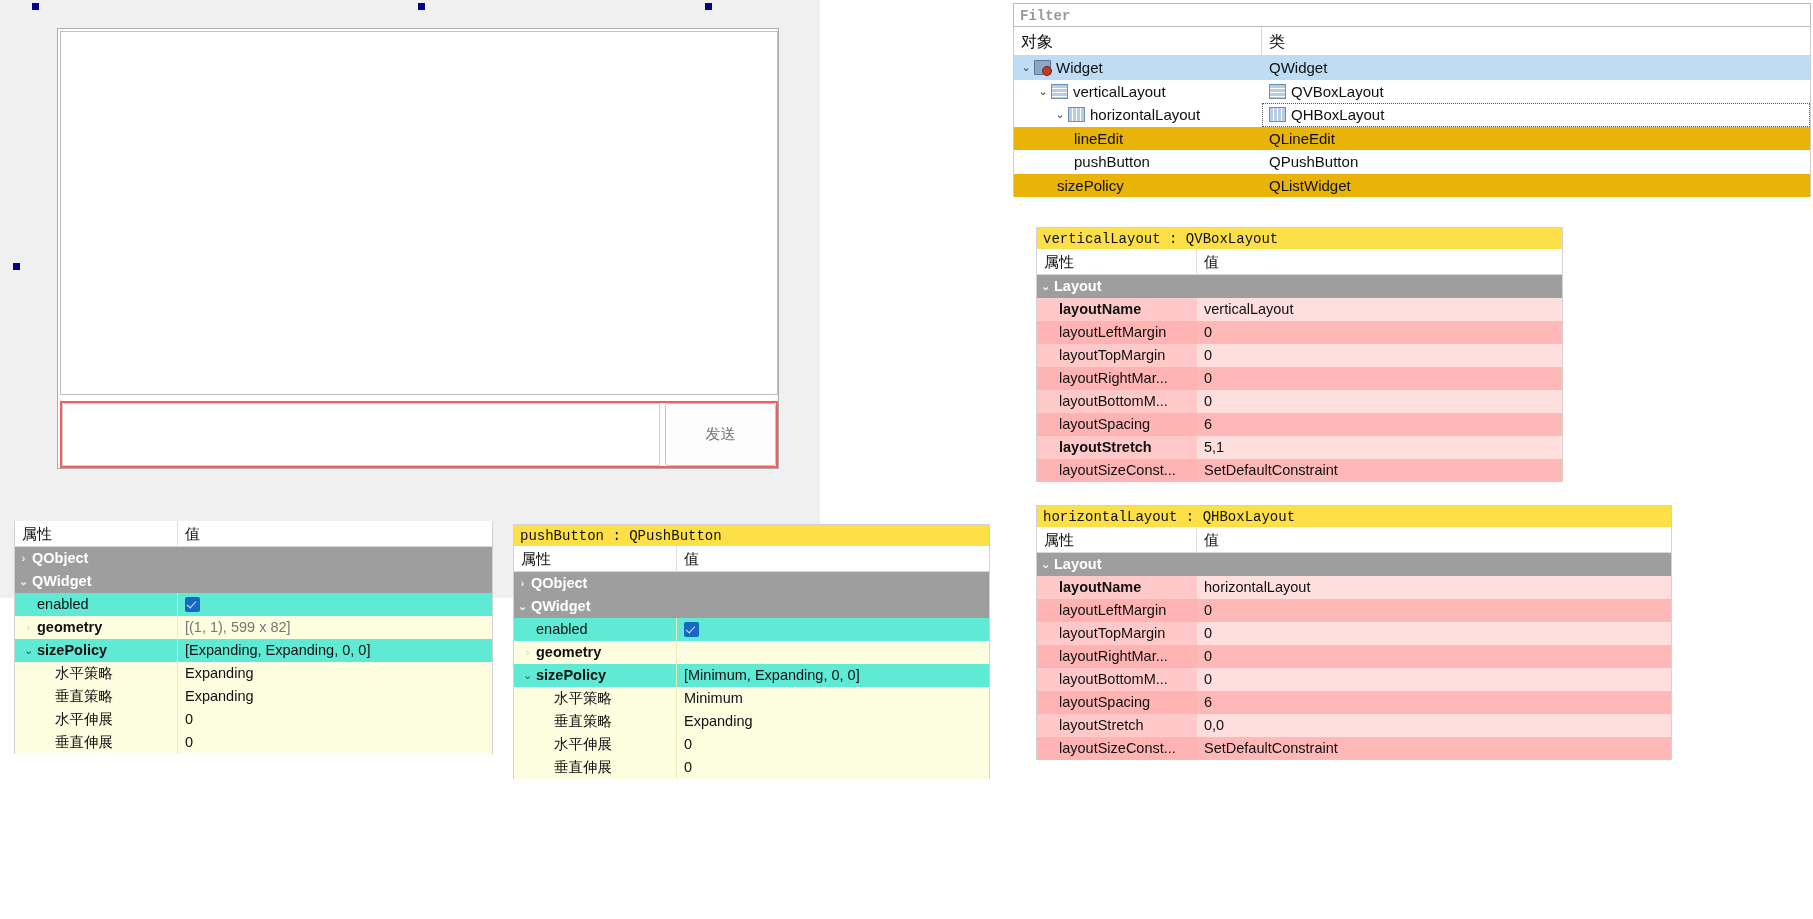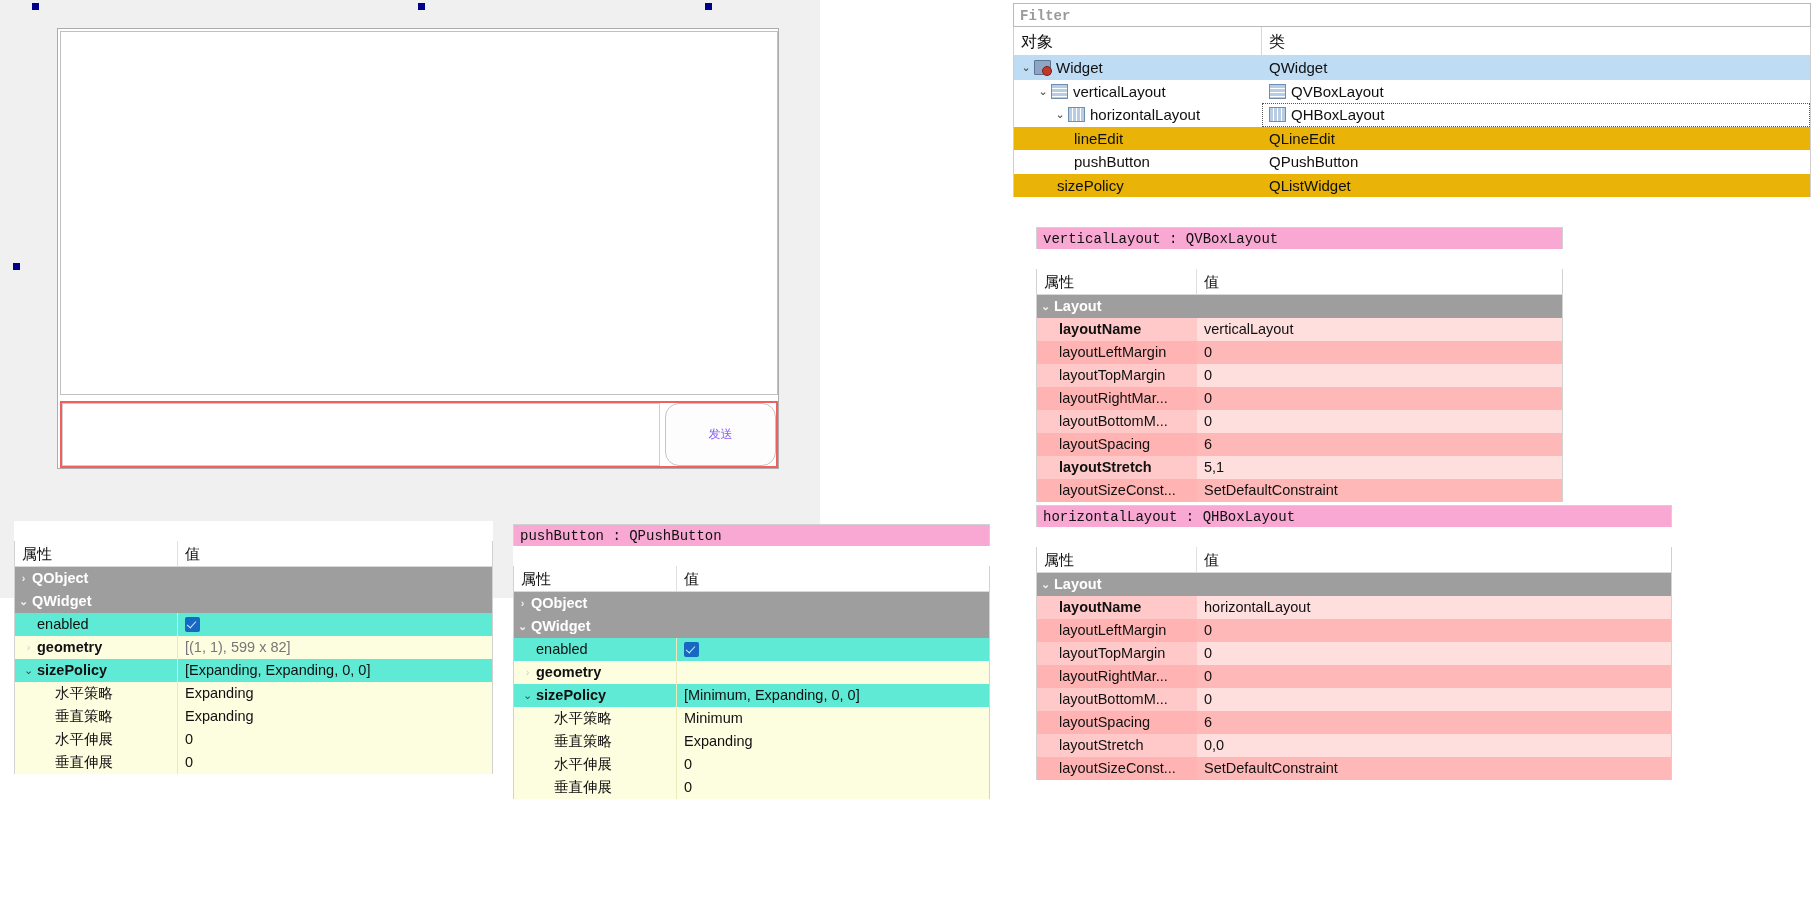--- a/index.html
+++ b/index.html
@@ -40,50 +40,50 @@
   }
   #line-edit-widget {
     position: absolute; left: 0px; top: 0px; width: 598px; height: 63px;
     background: #ffffff;
     border: 1px solid #cfcfcf;
   }
   #push-button-widget {
     position: absolute; left: 603px; top: 0px; width: 111px; height: 63px;
     background: #fdfdfd;
     border: 1px solid #c4c4c4;
-    border-radius: 14px;
+    border-radius: 3px;
     display: flex; align-items: center; justify-content: center;
-    font-size: 12px; color: #8b5cf6;
+    font-size: 15px; color: #737373;
   }
   
   .handle {
     position: absolute; width: 7px; height: 7px;
     background: #00008b;
   }
 
   
   .prop-panel { position: absolute; background: #ffffff; }
   .prop-title {
     height: 22px; line-height: 22px;
-    background: #f9a8d4;
+    background: #fde047;
     border: 1px solid #d2d2d2;
     border-bottom: none;
     padding-left: 6px;
     font-family: "Liberation Mono", monospace;
     font-size: 14px;
     color: #101010;
     white-space: nowrap; overflow: hidden;
   }
   .prop-header {
     display: flex; height: 26px; line-height: 26px;
     background: #ffffff;
     border-bottom: 1px solid #d8d8d8;
     border-left: 1px solid #d2d2d2;
     border-right: 1px solid #d2d2d2;
-    font-size: 15px; color: #111; margin-top: 20px;
+    font-size: 15px; color: #111;
   }
   .prop-header .c1 { width: 172px; padding-left: 7px; border-right: 1px solid #e0e0e0; }
   .prop-header .c2 { flex: 1; padding-left: 7px; }
   .prop-body { border-left: 1px solid #d2d2d2; border-right: 1px solid #d2d2d2; }
   .prow { display: flex; height: 23px; line-height: 23px; font-size: 14.5px; color: #111; }
   .prow .k { width: 172px; padding-left: 7px; white-space: nowrap; overflow: hidden; display: flex; align-items: center; }
   .prow .v { flex: 1; padding-left: 7px; white-space: nowrap; overflow: hidden; }
 
   
   .prow.group { background: #9e9e9e; color: #ffffff; font-weight: bold; }

